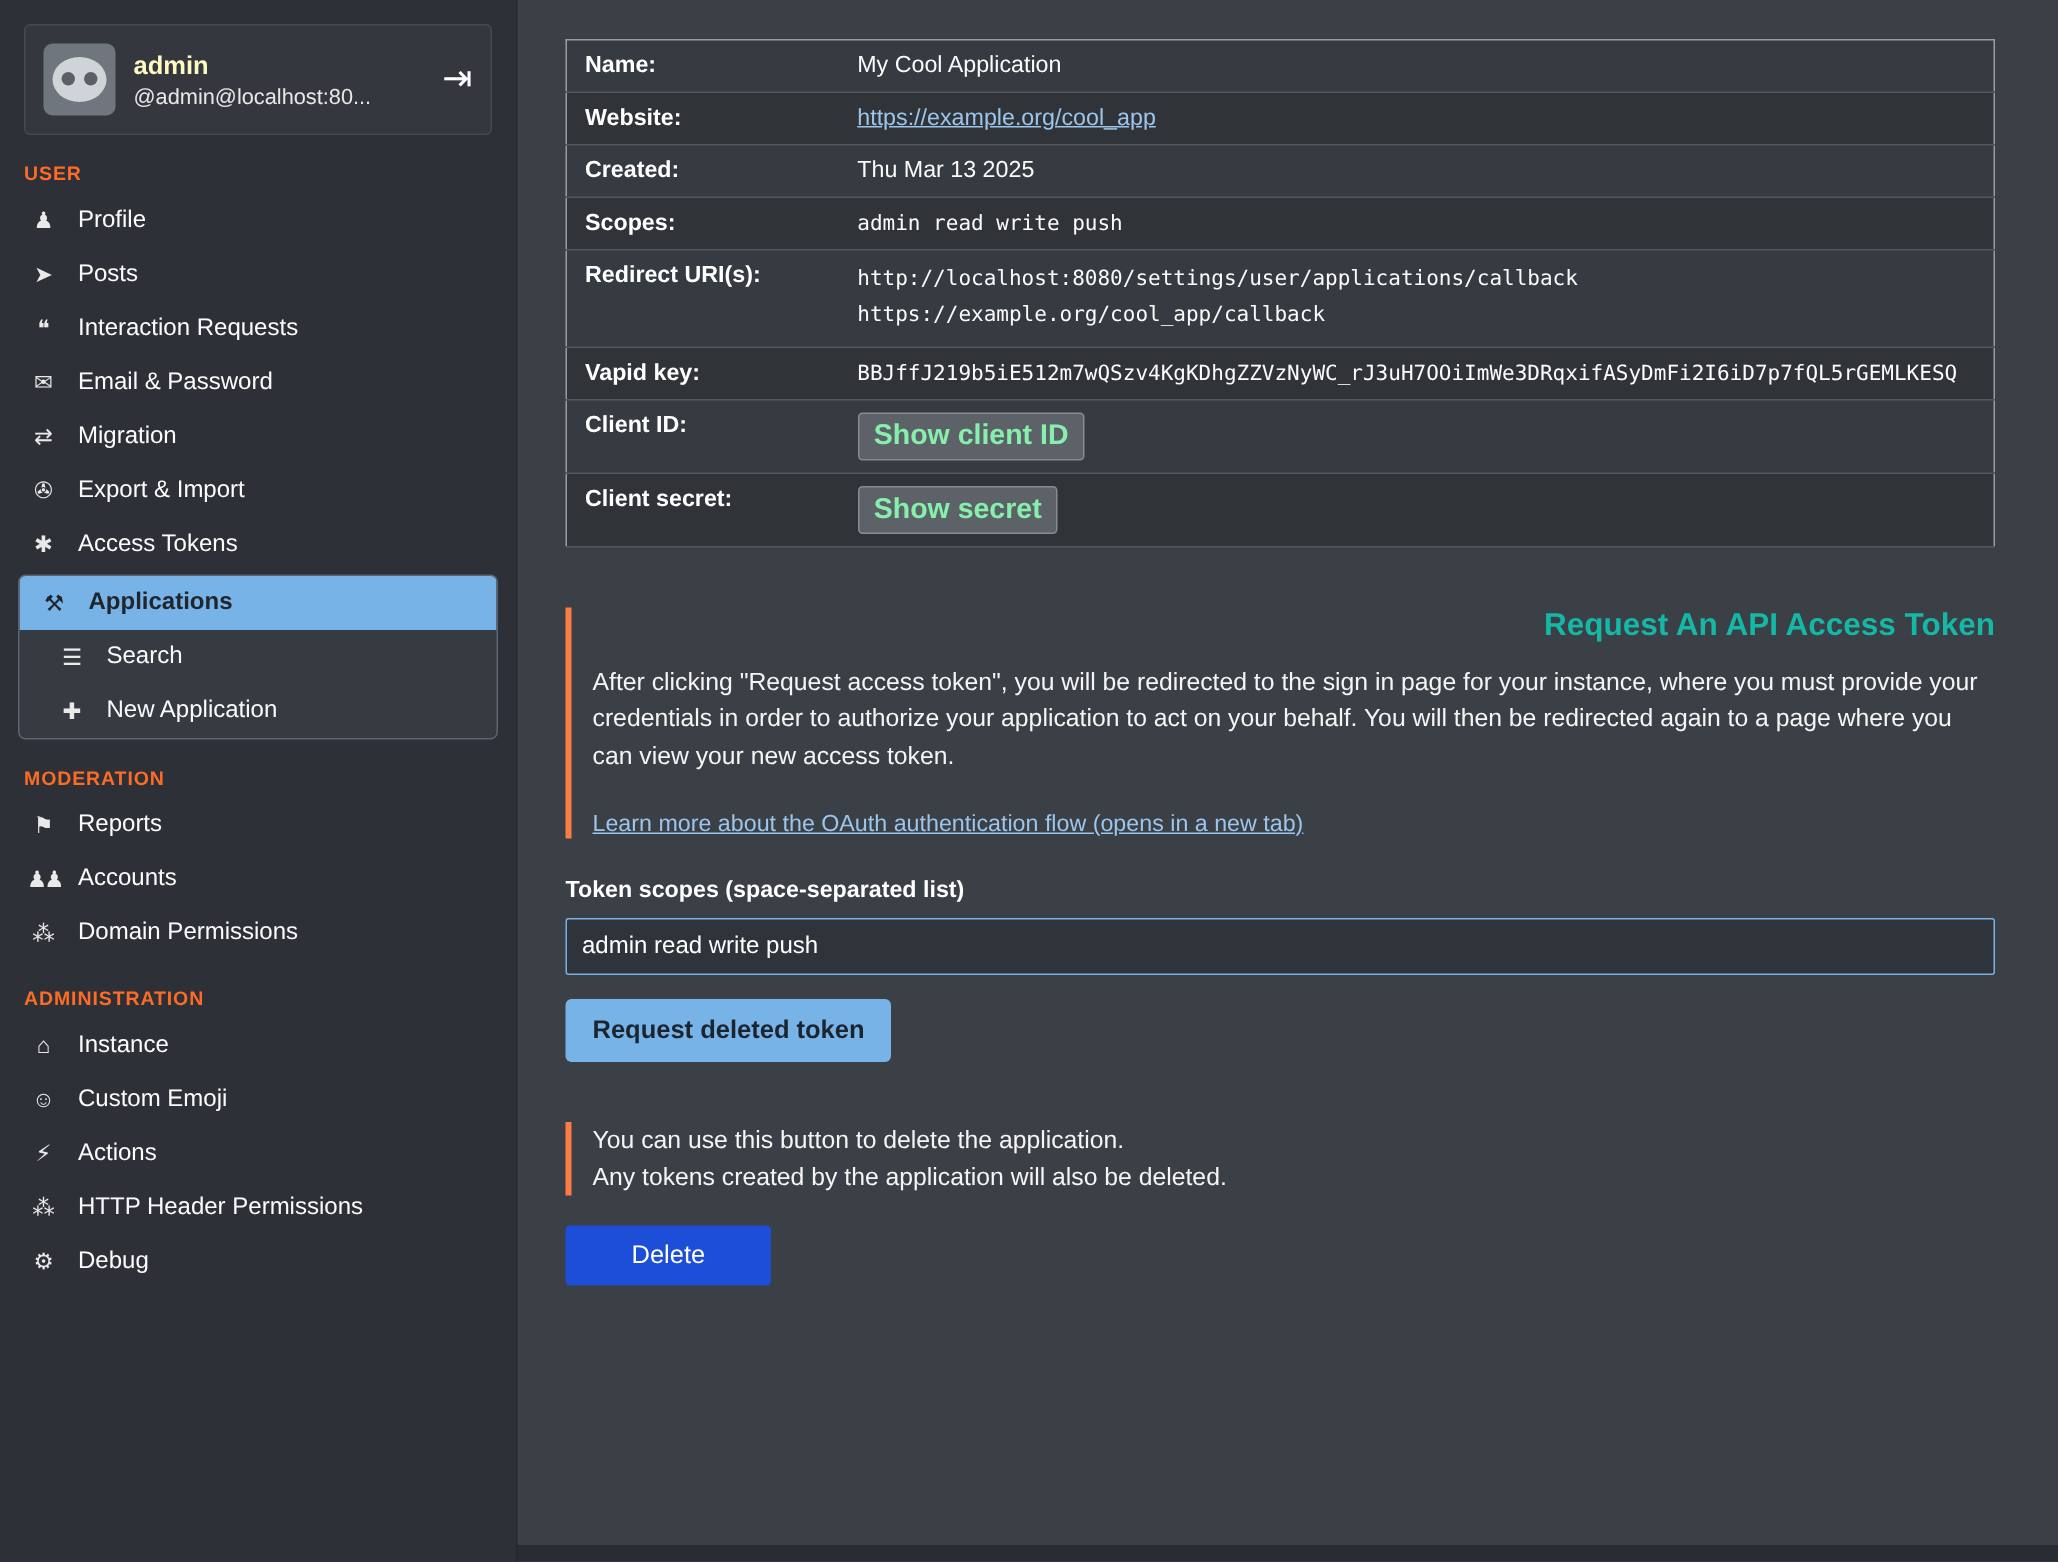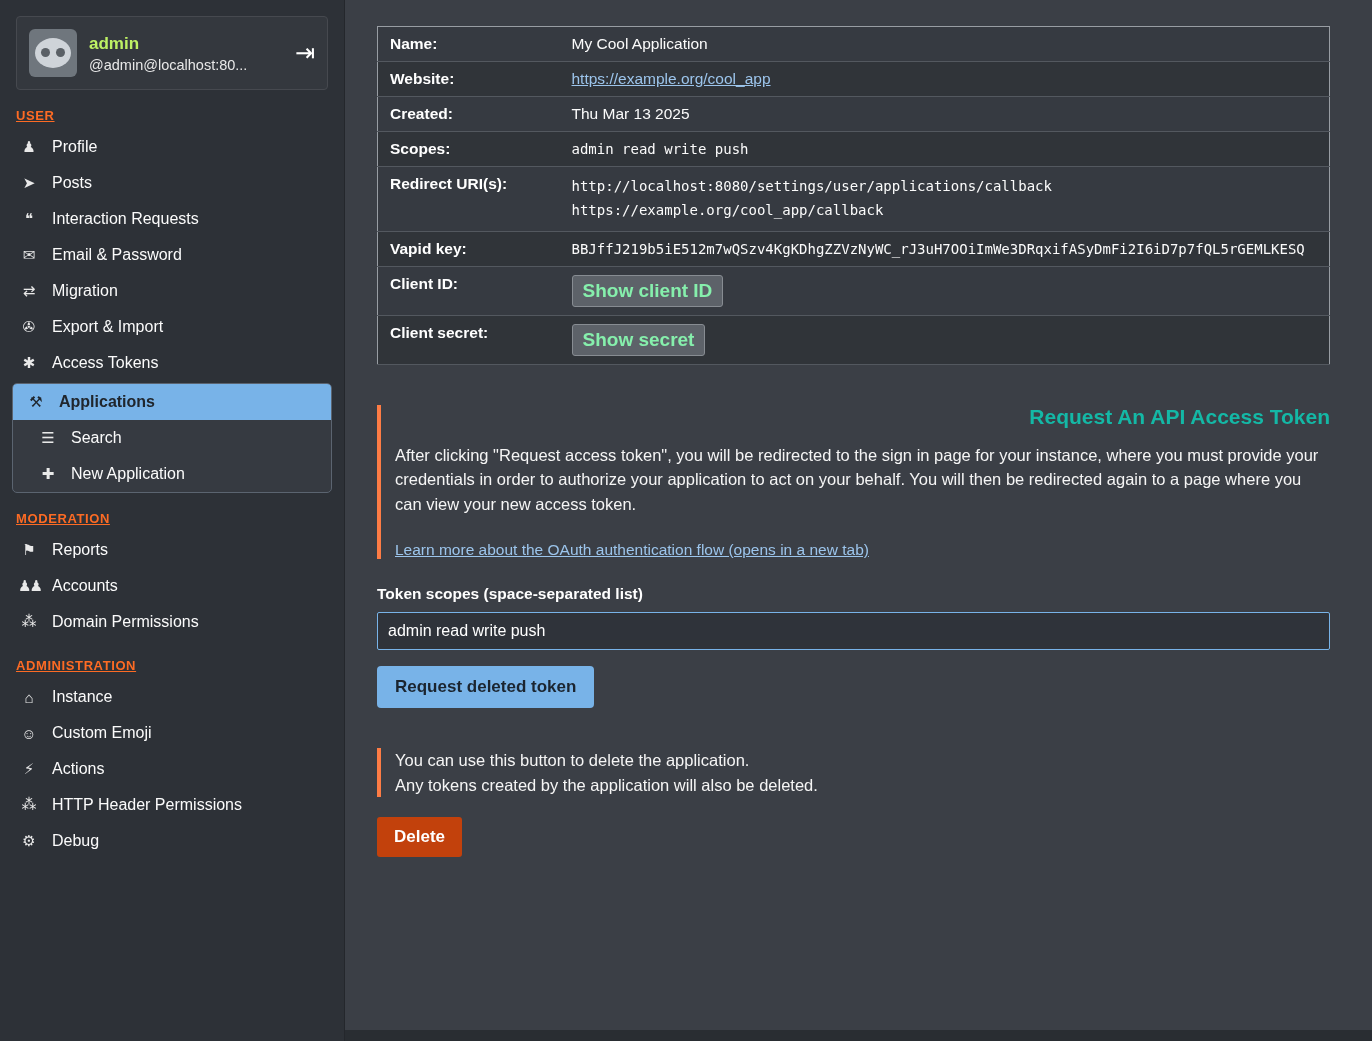--- a/index.html
+++ b/index.html
@@ -40,30 +40,30 @@
     width:36px; height:30px; background:#cfd4d9; border-radius:50%;
     position:relative;
   }
   .avatar .face::before, .avatar .face::after {
     content:""; position:absolute; top:10px;
     width:9px; height:9px; border-radius:50%; background:#5a6066;
   }
   .avatar .face::before { left:6px; }
   .avatar .face::after { right:6px; }
   .user-meta { min-width:0; }
-  .user-name { font-weight:bold; font-size:17px; color:#bef264; }
+  .user-name { font-weight:bold; font-size:17px; color:#fef9c3; }
   .user-handle {
     font-size:14.5px; color:#e8e8e8; margin-top:3px;
     white-space:nowrap; overflow:hidden; text-overflow:ellipsis; max-width:168px;
   }
   .logout { margin-left:auto; font-size:24px; color:#fff; cursor:pointer; line-height:1; }
 
   .section-label {
     color:#fd6b24; font-size:13px; font-weight:bold;
-    letter-spacing:.6px; margin:18px 16px 6px;text-decoration:underline;
+    letter-spacing:.6px; margin:18px 16px 6px;
   }
   .nav-item {
     display:flex; align-items:center; gap:14px;
     padding:9px 18px; font-size:16px; color:#fbfbfb;
     cursor:pointer; text-decoration:none;
   }
   .nav-icon {
     flex:0 0 20px; width:20px; text-align:center;
     font-size:15px; color:#e9e9e9; letter-spacing:-2px;
   }
@@ -122,22 +122,22 @@
     width:100%; background:#2f333a;
     border:1px solid #78b3e8; border-radius:2px;
     color:#fff; font-size:16px; padding:9px 10px; font-family:inherit;
   }
   .btn-request {
     margin-top:16px; background:#78b3e8; color:#1b2530;
     font-weight:bold; font-size:17px; padding:11px 18px;
     border:none; border-radius:4px;
   }
   .btn-delete {
-    margin-top:20px; background:#c2410c; color:#fff;
-    font-weight:bold; font-size:17px; padding:10px 17px;
+    margin-top:20px; background:#1d4ed8; color:#fff;
+    font-weight:normal; font-size:17px; padding:10px 44px;
     border:none; border-radius:3px;
   }
 </style>
 </head>
 <body>
 
 <div class="app">
 
   <aside class="sidebar">
 

